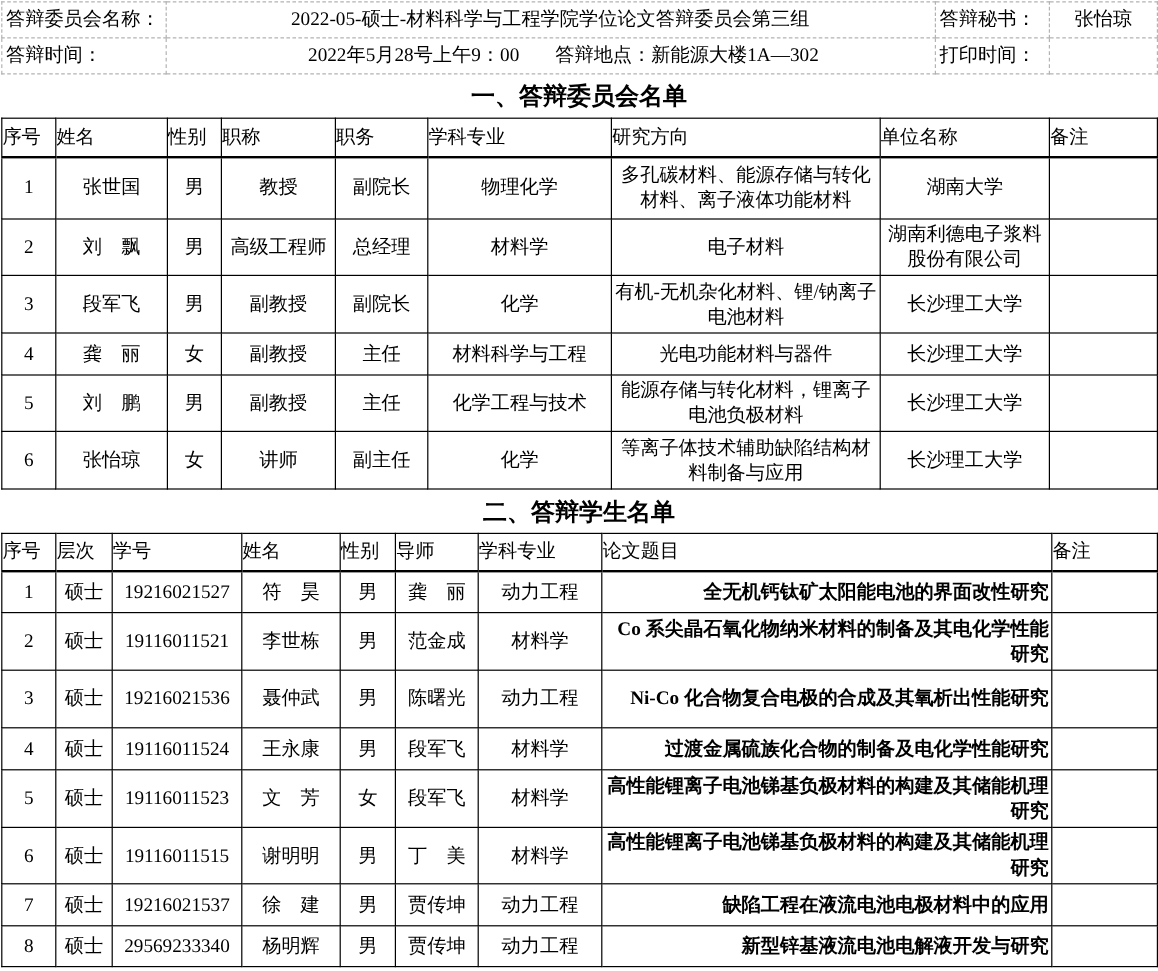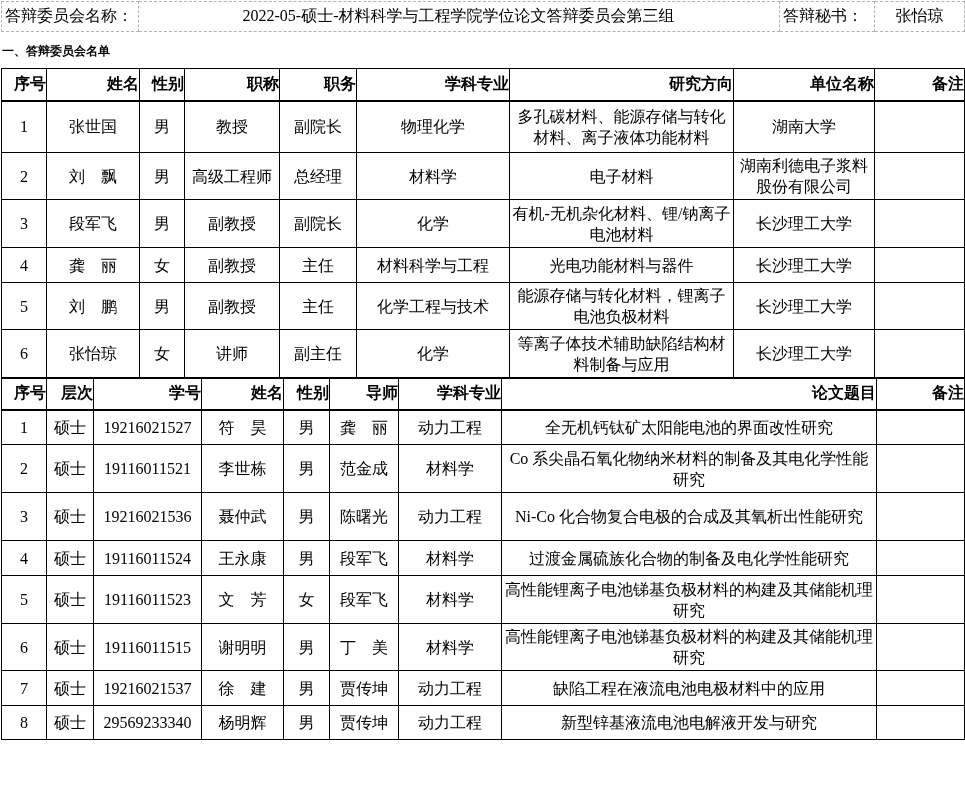--- a/index.html
+++ b/index.html
@@ -26,41 +26,42 @@
   }
   .info-table td.label { text-align: left; }
   .info-table td.value-left { text-align: center; padding-left: 2px; }
   .info-table td.value-center { text-align: center; }
   .info-table td.time-loc { padding-left: 24px; }
   .info-table .loc-group { margin-left: 30px; }
 
   
   .section-title {
     font-weight: bold;
-    font-size: 12px;
+    font-size: 20px;
     line-height: 18px;
     margin: 10px 0 8px 1px;
+    text-align: center;
   }
 
   
   .grid th, .grid td { border: 1px solid #000; }
   .grid thead th {
-    font-weight: bold;
-    text-align: right;
+    font-weight: normal;
+    text-align: left;
     vertical-align: middle;
     border-bottom: 2px solid #000;
     padding: 0;
   }
   .grid td {
     text-align: center;
     vertical-align: middle;
     line-height: 21px;
     padding: 1px 2px;
   }
-  .grid td.left { text-align: center; padding-left: 2px; padding-right: 2px; }
+  .grid td.left { text-align: right; padding-left: 2px; padding-right: 2px; font-weight: bold; }
 
   .committee thead tr { height: 32px; }
   .committee tbody tr:nth-child(1) { height: 52px; }
   .committee tbody tr:nth-child(2) { height: 47px; }
   .committee tbody tr:nth-child(3) { height: 48px; }
   .committee tbody tr:nth-child(4) { height: 35px; }
   .committee tbody tr:nth-child(5) { height: 47px; }
   .committee tbody tr:nth-child(6) { height: 48px; }
 
   .students thead tr { height: 31px; }
@@ -84,20 +85,28 @@
         <col style="width:641px">
         <col style="width:95px">
         <col style="width:90px">
     </colgroup>
     <tbody>
       <tr>
         <td class="label">答辩委员会名称：</td>
         <td class="value-left">2022-05-硕士-材料科学与工程学院学位论文答辩委员会第三组</td>
         <td class="label">答辩秘书：</td>
         <td class="value-center">张怡琼</td>
+      </tr>
+      <tr>
+        <td class="label">答辩时间：</td>
+        <td class="value-left time-loc">
+          <span>2022年5月28号上午9：00</span><span class="loc-group"><span>答辩地点：</span><span>新能源大楼1A—302</span></span>
+        </td>
+        <td class="label">打印时间：</td>
+        <td class="value-center"></td>
       </tr>
     </tbody>
   </table>
 
   <div class="section-title">一、答辩委员会名单</div>
 
   <table class="grid committee">
     <colgroup>
       <col style="width:45px">
         <col style="width:93px">
@@ -185,20 +194,21 @@
     <td>讲师</td>
     <td>副主任</td>
     <td>化学</td>
     <td>等离子体技术辅助缺陷结构材料制备与应用</td>
     <td>长沙理工大学</td>
     <td></td>
   </tr>
       </tbody>
   </table>
 
+  <div class="section-title">二、答辩学生名单</div>
 
   <table class="grid students">
     <colgroup>
       <col style="width:45px">
         <col style="width:47px">
         <col style="width:108px">
         <col style="width:82px">
         <col style="width:46px">
         <col style="width:69px">
         <col style="width:103px">

